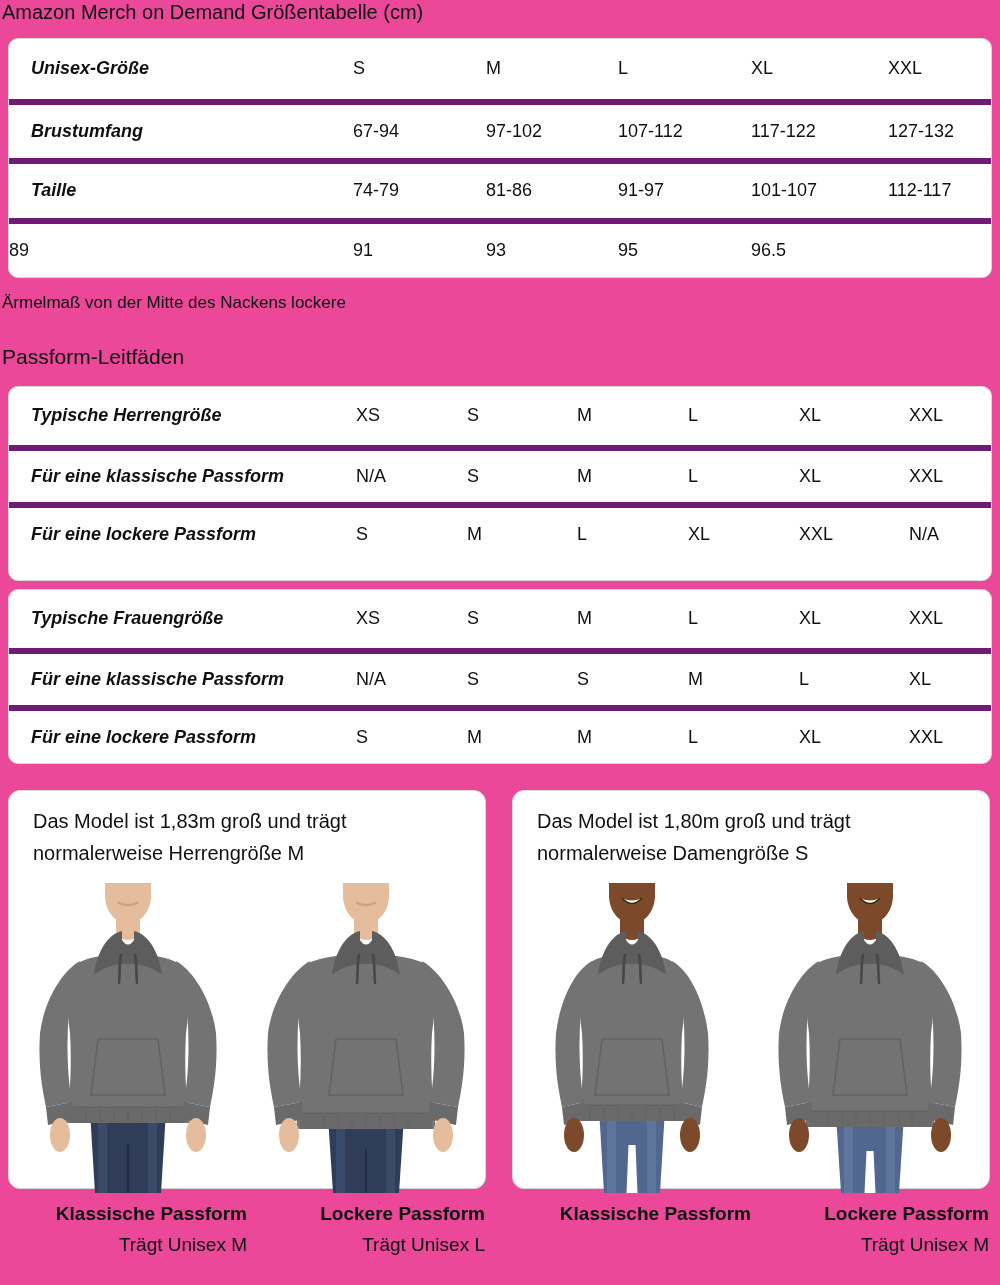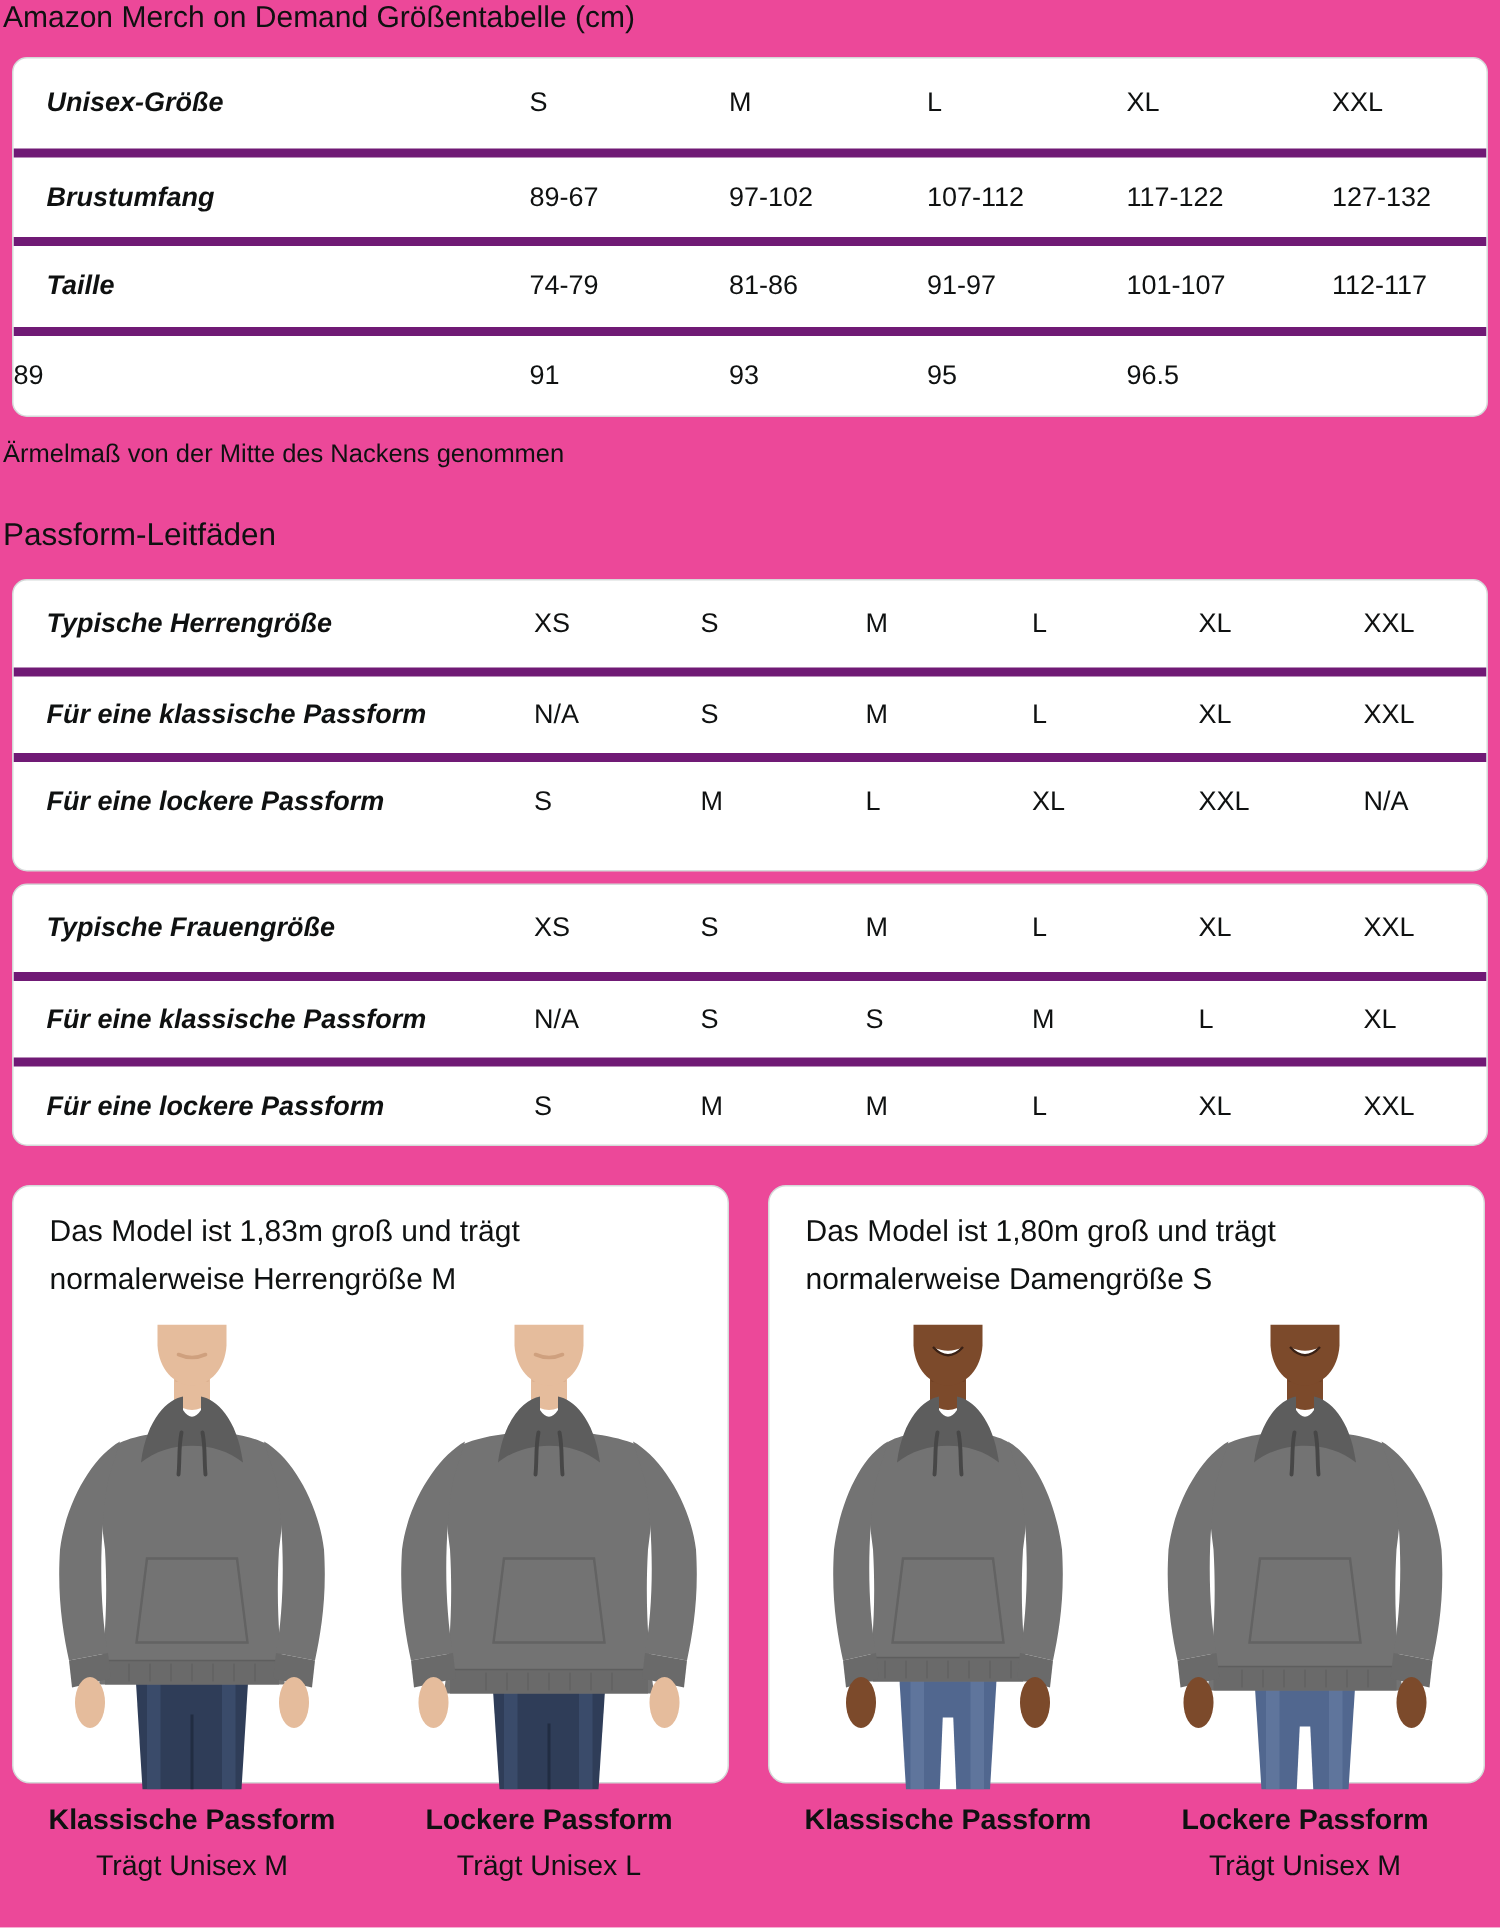--- a/index.html
+++ b/index.html
@@ -24,21 +24,21 @@
   #fit-table-1 { top:589px; height:175px; }
 
   .model-card { position:absolute; top:790px; width:478px; height:399px; border:1px solid #d5d9d9; border-radius:12px; background:#fff; }
   #card-0 { left:8px; }
   #card-1 { left:512px; }
   .card-desc { position:absolute; top:14px; left:24px; right:18px; font-size:20px; line-height:32px; }
   .figs { position:absolute; top:92px; left:0; right:0; height:310px; display:flex; }
   .fig-half { width:50%; display:flex; justify-content:center; }
   .fig-half svg { display:block; }
   .caps { position:absolute; top:408px; left:0; right:0; display:flex; }
-  .cap-col { width:50%; text-align:center; }
+  .cap-col { width:50%; text-align:right; }
   .cap-fit { font-size:19px; font-weight:700; line-height:30px; }
   .cap-size { font-size:19px; font-weight:400; line-height:31px; }
 </style>
 </head>
 <body>
 
 <div id="stage">
 
   <div class="page-title">Amazon Merch on Demand Größentabelle (cm)</div>
 
@@ -46,21 +46,21 @@
     <div class="trow">
       <div class="rlabel">Unisex-Größe</div>
       <div class="rval">S</div>
       <div class="rval">M</div>
       <div class="rval">L</div>
       <div class="rval">XL</div>
       <div class="rval">XXL</div>
     </div>
     <div class="trow">
       <div class="rlabel">Brustumfang</div>
-      <div class="rval">89-67</div>
+      <div class="rval">67-94</div>
       <div class="rval">97-102</div>
       <div class="rval">107-112</div>
       <div class="rval">117-122</div>
       <div class="rval">127-132</div>
     </div>
     <div class="trow">
       <div class="rlabel">Taille</div>
       <div class="rval">74-79</div>
       <div class="rval">81-86</div>
       <div class="rval">91-97</div>
@@ -69,21 +69,21 @@
     </div>
     <div class="trow">
       <div class="rval">89</div>
       <div class="rval">91</div>
       <div class="rval">93</div>
       <div class="rval">95</div>
       <div class="rval">96.5</div>
     </div>
   </div>
 
-  <div class="footnote">Ärmelmaß von der Mitte des Nackens genommen</div>
+  <div class="footnote">Ärmelmaß von der Mitte des Nackens lockere</div>
 
   <div class="section-heading">Passform-Leitfäden</div>
 
   <div class="tablebox fit-table" id="fit-table-0">
     <div class="trow">
       <div class="rlabel">Typische Herrengröße</div>
       <div class="rval">XS</div>
       <div class="rval">S</div>
       <div class="rval">M</div>
       <div class="rval">L</div>

